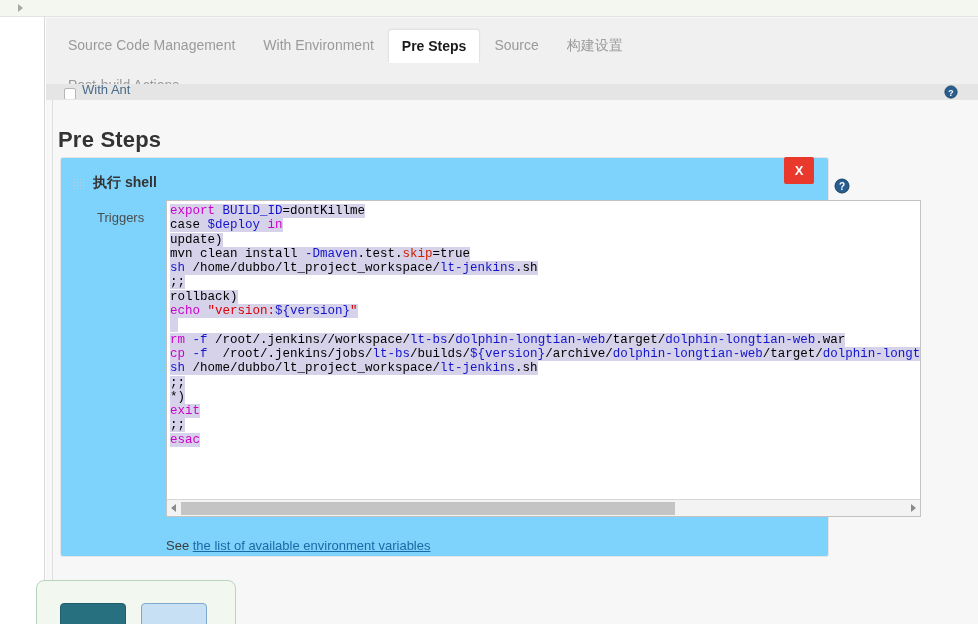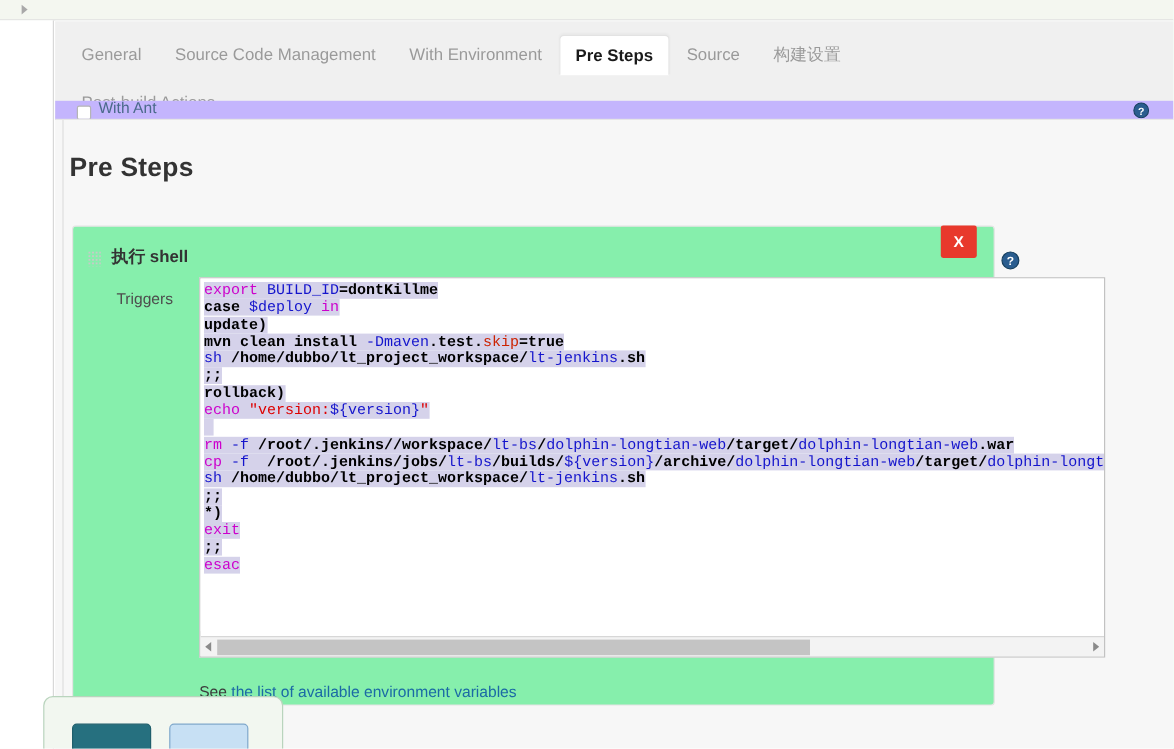--- a/index.html
+++ b/index.html
@@ -74,21 +74,21 @@
     padding: 8px 13px;
     position: relative;
     top: 1px;
     box-shadow: 0 -1px 2px rgba(0,0,0,0.03);
   }
 
   
   .clipped-row {
     position: absolute; left: 46px; top: 84px;
     width: 932px; height: 16px;
-    background: #c4b5fd;
+    background: #e5e5e5;
     border-bottom: 1px solid #e6e6e6;
     overflow: hidden;
   }
   .clipped-row .cb {
     position: absolute; left: 18px; top: 4px;
     width: 12px; height: 12px;
     border: 1px solid #b5b5b5; background: #fff; border-radius: 2px;
   }
   .clipped-row .lbl {
     position: absolute; left: 36px; top: -2px;
@@ -106,23 +106,23 @@
 
   
   .pre-steps-title {
     position: absolute; left: 58px; top: 127px;
     font-size: 22px; font-weight: bold; color: #333;
     letter-spacing: 0.2px;
   }
 
   
   .builder {
-    position: absolute; left: 60px; top: 188px;
+    position: absolute; left: 60px; top: 157px;
     width: 769px; height: 400px;
-    background: #86efac;
+    background: #7dd3fc;
     border: 1px solid #e4e4e4;
     border-radius: 3px;
   }
   .grip {
     position: absolute; left: 12px; top: 20px;
     width: 11px; height: 13px;
     background-image:
       radial-gradient(#c9c9c9 45%, transparent 46%);
     background-size: 3px 3px;
     background-position: 0 0;
@@ -173,21 +173,21 @@
     line-height: 14.3px;
     white-space: pre;
     color: #000;
   }
   .code .ln { display: block; }
   .code .ln > span { background: #d5d2ea; }
   .kw  { color: #cc00cc; }
   .var { color: #1414cc; }
   .str { color: #dd0000; }
   .num { color: #cc2200; }
-  .pl  { color: #000000; font-weight: bold; }
+  .pl  { color: #000000; }
 
   
   .hscroll {
     position: absolute; left: 0; bottom: 0;
     width: 753px; height: 17px;
     background: #f3f3f3;
     border-top: 1px solid #d7d7d7;
   }
   .hscroll .track { position: absolute; left: 13px; right: 13px; top: 1px; bottom: 1px; background:#f3f3f3; }
   .hscroll .thumb {
@@ -206,21 +206,21 @@
     width: 0; height: 0;
     border-top: 4px solid transparent; border-bottom: 4px solid transparent;
   }
   .hscroll .arr.left i { border-right: 5px solid #8a8a8a; }
   .hscroll .arr.right i { border-left: 5px solid #8a8a8a; }
 
   .see-line {
     position: absolute; left: 105px; top: 380px;
     font-size: 13px; color: #3c3c3c;
   }
-  .see-line a { color: #1b6aa5; cursor: pointer; text-align: center; }
+  .see-line a { color: #1b6aa5; text-decoration: underline; cursor: pointer; text-align: center; }
 
   .advanced-btn {
     position: absolute; right: 27px; top: 408px;
     background: #e3e3e3;
     border: 1px solid #b9b9b9;
     border-radius: 3px;
     font-size: 13px;
     color: #3b3b3b;
     padding: 6px 14px;
     cursor: pointer;
@@ -259,21 +259,20 @@
 
   <div class="chrome-bar">
     <div class="chrome-arrow"></div>
   </div>
 
   <div class="left-gutter"></div>
   <div class="page"></div>
 
   <div class="tabbar">
     <div class="tabs-row">
-      <div class="tab">General</div>
       <div class="tab">Source Code Management</div>
       <div class="tab">With Environment</div>
       <div class="tab active">Pre Steps</div>
       <div class="tab">Source</div>
       <div class="tab">构建设置</div>
     </div>
     <div class="tabs-row second">
       <div class="tab">Post-build Actions</div>
     </div>
   </div>

